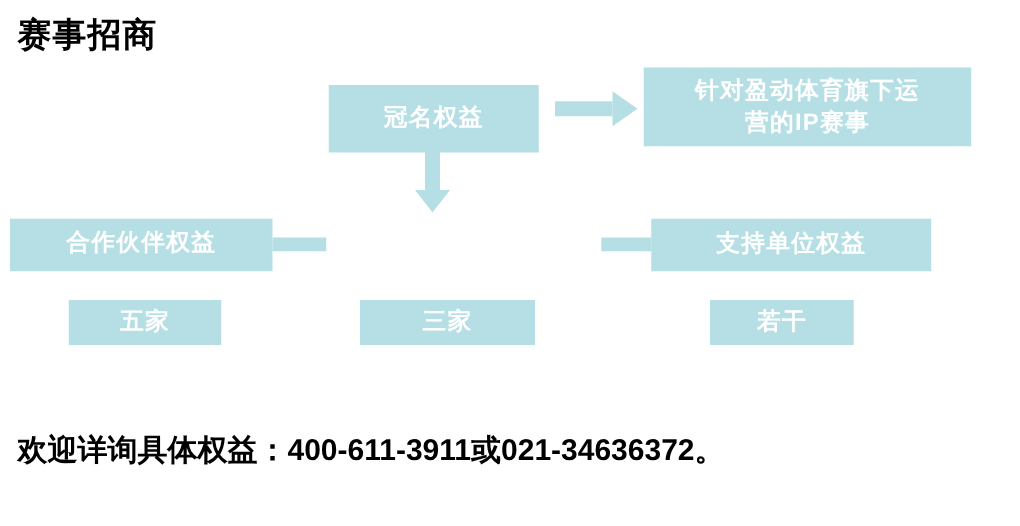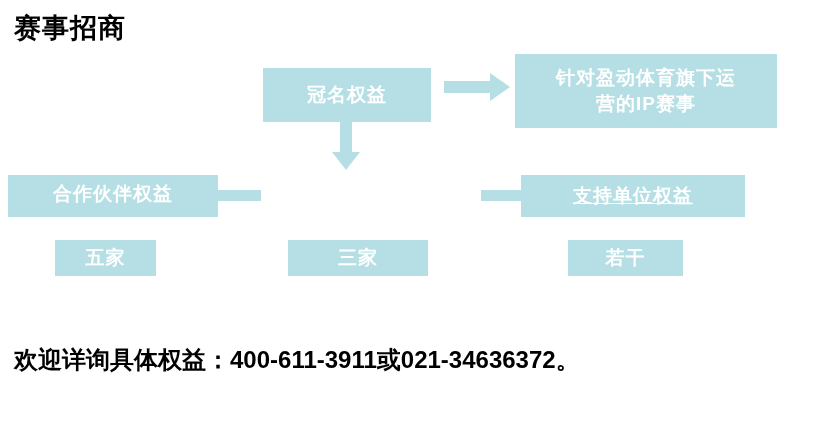--- a/index.html
+++ b/index.html
@@ -31,25 +31,25 @@
     font-size: 19px;
     line-height: 1.35;
     display: flex;
     align-items: center;
     justify-content: center;
     text-align: center;
     box-sizing: border-box;
     letter-spacing: 1px;
   }
   .node-naming   { left:263px; top:68px;  width:168px; height:54px; }
-  .node-ip       { left:515px; top:54px;  width:262px; height:74px; padding:0 38px; }
+  .node-ip       { left:515px; top:54px;  width:262px; height:63px; padding:0 38px; }
   .node-partner  { left:8px;   top:175px; width:210px; height:42px;font-family:Liberation Mono, monospace; }
   .node-chief    { left:261px; top:175px; width:220px; height:42px; }
-  .node-support  { left:521px; top:175px; width:224px; height:42px;text-decoration:underline; }
-  .node-five     { left:55px;  top:240px; width:101px; height:36px; }
+  .node-support  { left:521px; top:175px; width:224px; height:42px; }
+  .node-five     { left:55px;  top:240px; width:122px; height:36px; }
   .node-three    { left:288px; top:240px; width:140px; height:36px;text-align:right; }
   .node-ruogan   { left:568px; top:240px; width:115px; height:36px; }
 
   .connector {
     position: absolute;
     background: var(--box);
     height: 11px;
     top: 190px;
   }
   .connector-left  { left:218px; width:43px; }

